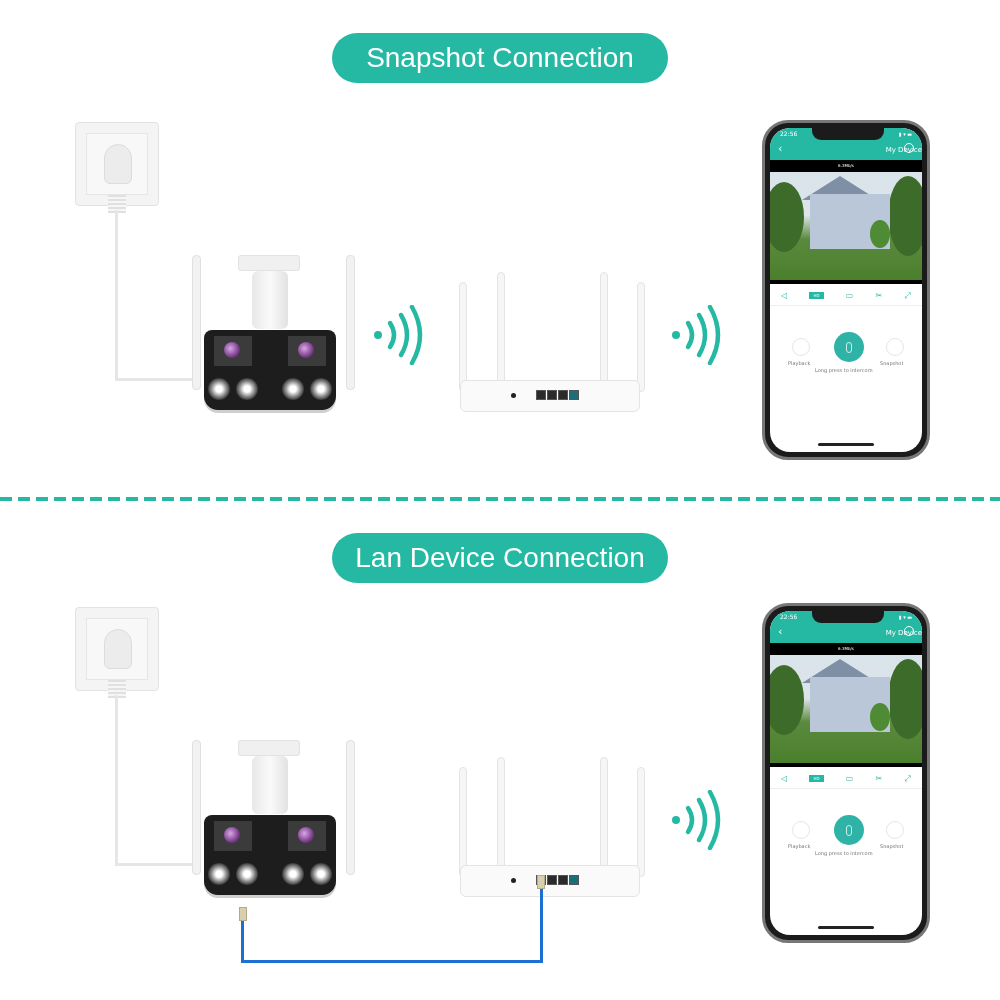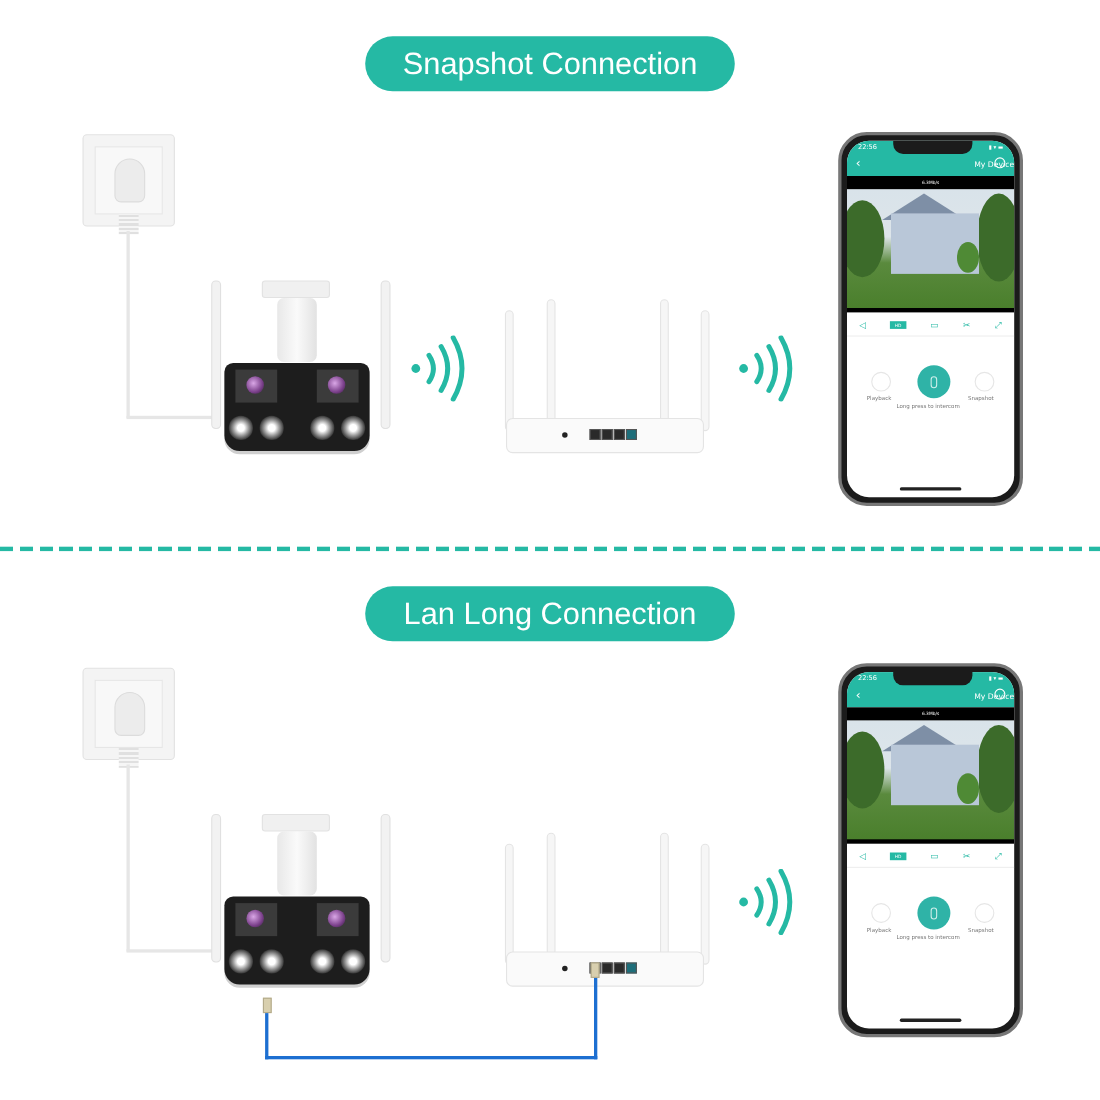--- a/index.html
+++ b/index.html
@@ -95,21 +95,21 @@
   .homebar { position: absolute; bottom: 6px; left: 50%; margin-left: -28px; width: 56px; height: 3px; background: #222; border-radius: 2px; }
 
   .lan { position: absolute; background: #1d6fd1; }
   .rj { position: absolute; width: 8px; height: 14px; background: #d8cfae; border: 1px solid #b3aa8a; }
 </style>
 </head>
 <body>
 
 <div class="pill" id="pill-top">Snapshot Connection</div>
 <div class="divider"></div>
-<div class="pill" id="pill-bot">Lan Long Connection</div>
+<div class="pill" id="pill-bot">Lan Device Connection</div>
 
 <div class="section" id="sec-top">
   <div class="socket">
     <div class="inner">
         <div class="plug"></div>
       </div>
     <div class="stem"></div>
   </div>
   <div class="cord" style="left:115px;top:110px;width:3px;height:170px;"></div>
   <div class="cord" style="left:115px;top:278px;width:80px;height:3px;"></div>

